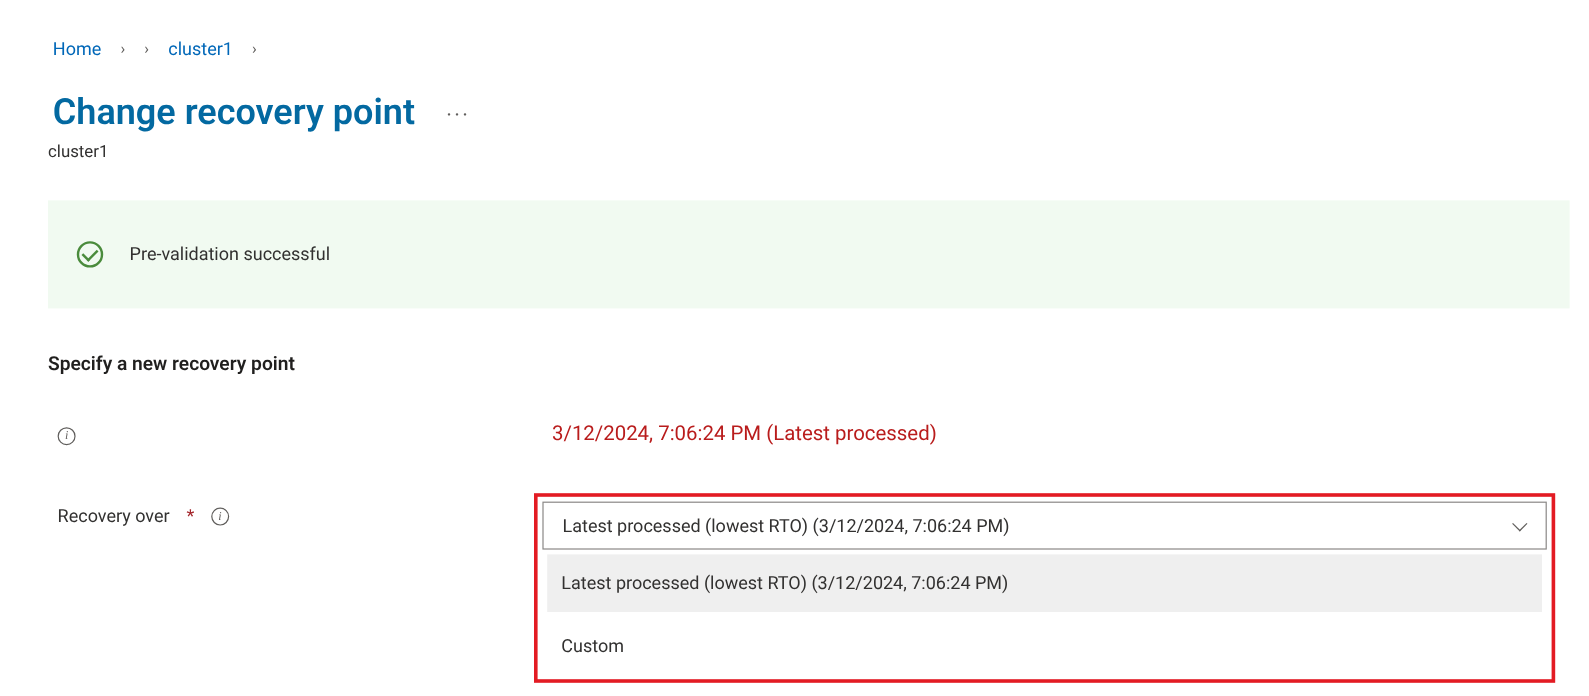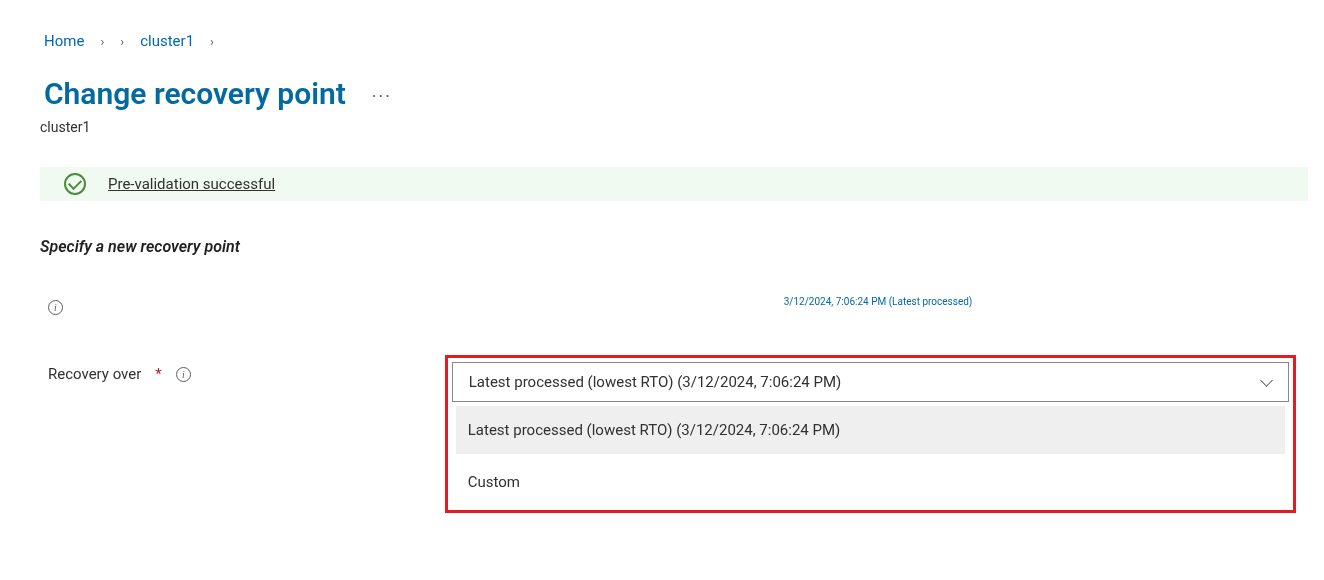--- a/index.html
+++ b/index.html
@@ -47,27 +47,26 @@
       letter-spacing: 2px;
       padding-top: 6px;
     }
     .sub-title {
       font-size: 14px;
       color: #323130;
       margin-bottom: 32px;
     }
     .status-banner {
       background: #f1faf1;
-      padding: 2px 20px;
+      padding: 30px 20px;
       display: flex;
       align-items: center;
       gap: 14px;
       margin-bottom: 36px;
       width: 100%;
-      text-decoration: underline;
     }
     .check-circle {
       width: 22px;
       height: 22px;
       border: 2px solid #4a8b3c;
       border-radius: 50%;
       position: relative;
       flex-shrink: 0;
     }
     .check-circle::after {
@@ -83,42 +82,40 @@
     }
     .status-text {
       font-size: 15px;
       color: #323130;
     }
     .section-heading {
       font-size: 16px;
       font-weight: 600;
       color: #201f1e;
       margin-bottom: 30px;
-      font-style: italic;
     }
     .form-row {
       display: flex;
       align-items: flex-start;
       margin-bottom: 28px;
     }
     .form-label-col {
       width: 408px;
       display: flex;
       align-items: center;
       gap: 6px;
       font-size: 15px;
       color: #323130;
       padding-top: 6px;
     }
     .form-value-col {
       flex: 1;
-      font-size: 10px;
-      color: #0369a1;
+      font-size: 17px;
+      color: #b91c1c;
       padding-top: 6px;
-      text-align: center;
     }
     .info-icon {
       width: 15px;
       height: 15px;
       border: 1px solid #605e5c;
       border-radius: 50%;
       display: inline-flex;
       align-items: center;
       justify-content: center;
       font-size: 10px;

